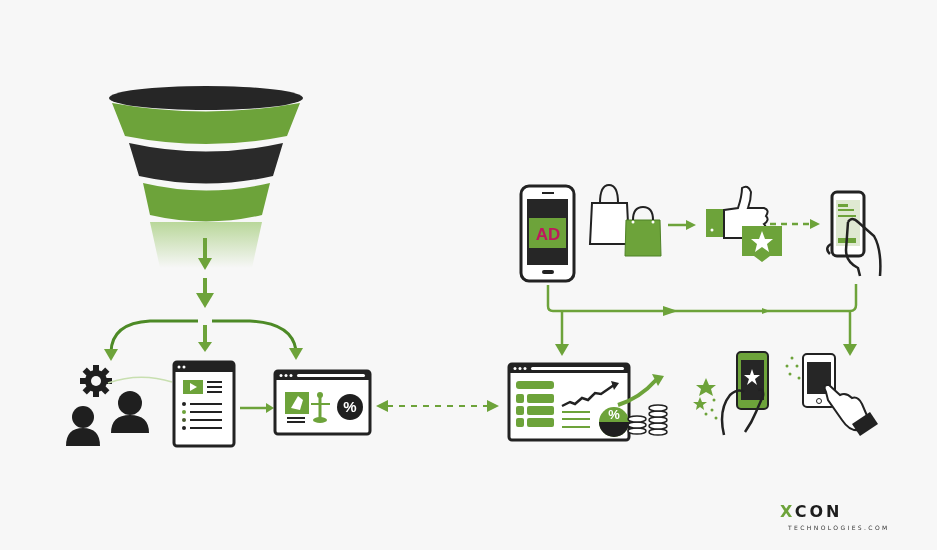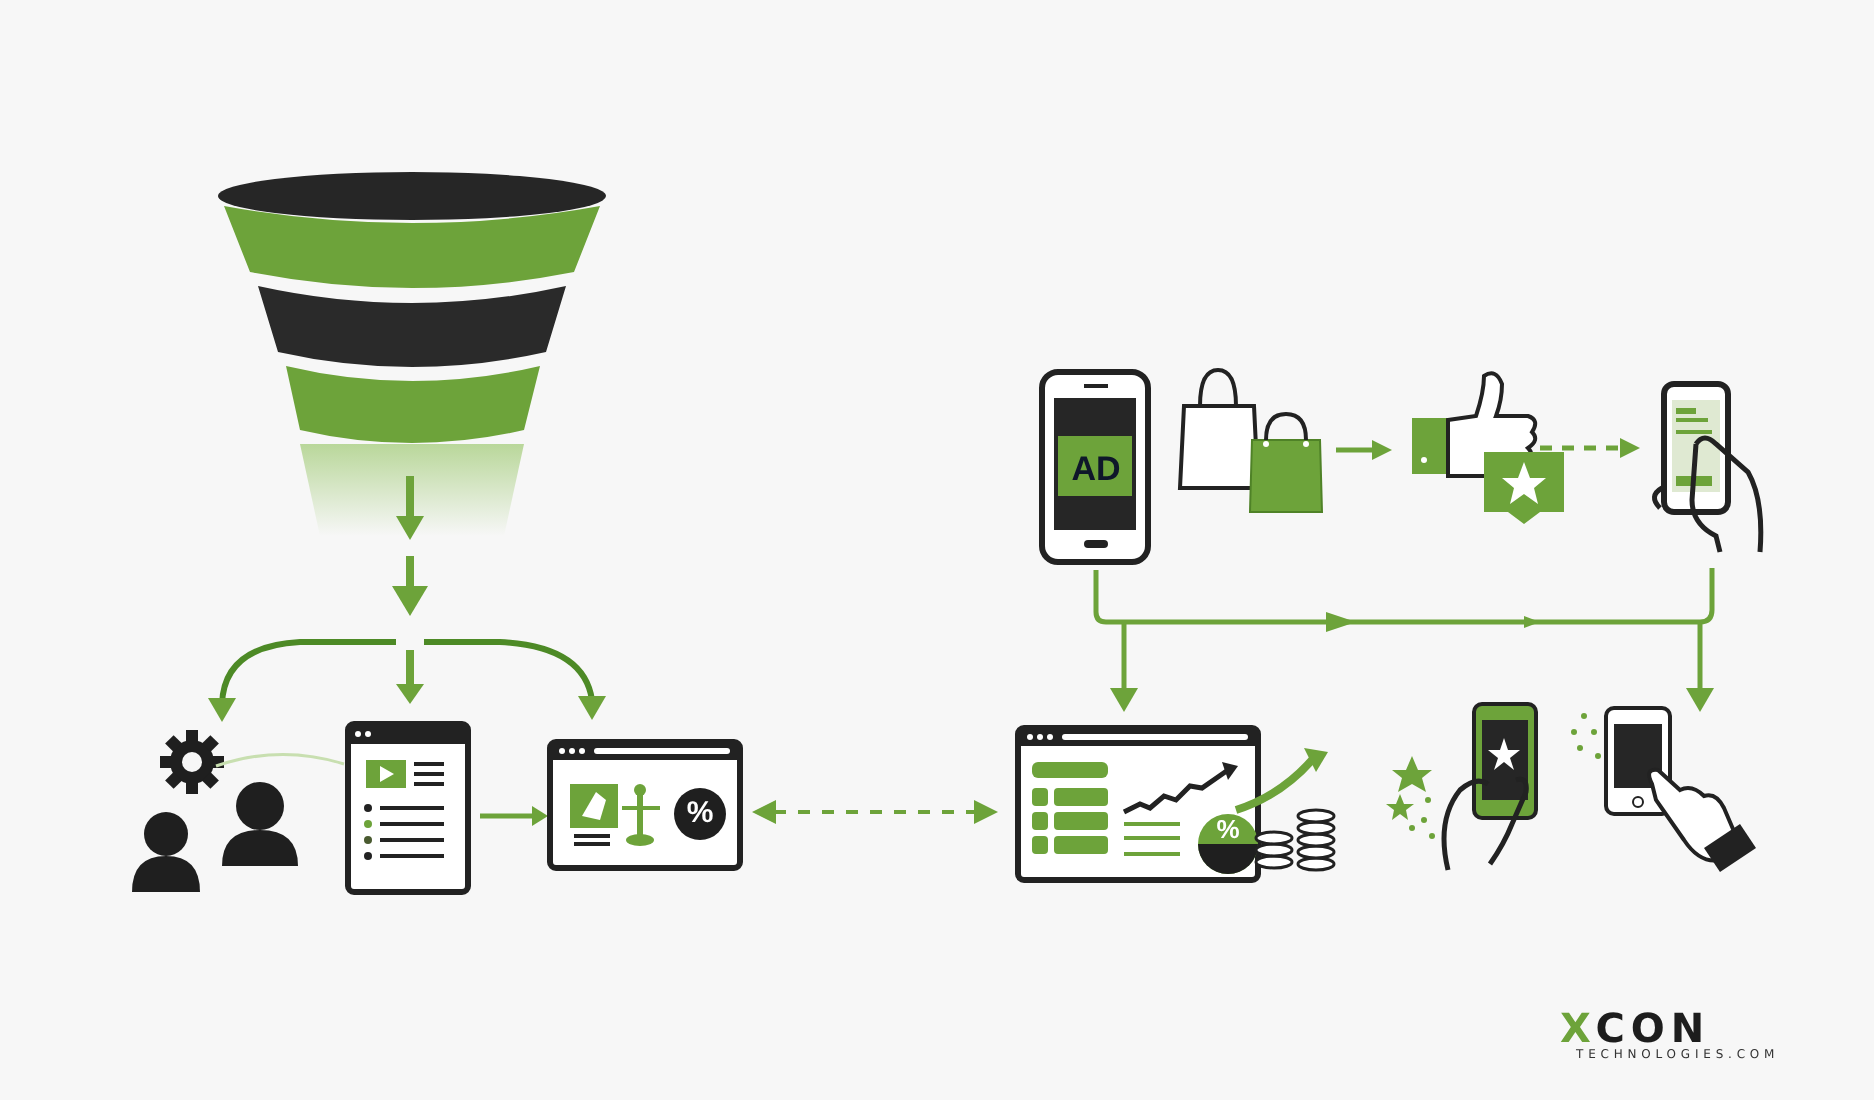--- a/index.html
+++ b/index.html
@@ -7,32 +7,32 @@
     width: 937px; height: 550px; overflow: hidden;
     background: #f7f7f7;
     font-family: "Liberation Sans", sans-serif;
     position: relative;
   }
   .stage { position: absolute; left: 0; top: 0; width: 937px; height: 550px; }
   .logo {
     position: absolute; left: 780px; top: 502px; width: 130px; height: 32px;
   }
   .logo-word {
-    position: absolute; left: 0; top: 0; font-size: 20px; font-weight: bold;
+    position: absolute; left: 0; top: 0; font-size: 16px; font-weight: bold;
     letter-spacing: 3px; color: #1d1d1d;
     font-family: "DejaVu Sans", sans-serif;
   }
   .logo-word .x { color: #6da33a; }
   .logo-sub {
     position: absolute; left: 8px; top: 22px; font-size: 6px; letter-spacing: 2.4px;
     color: #333; font-family: "DejaVu Sans", sans-serif;
   }
   .ad-label {
     position: absolute; left: 528px; top: 222px; width: 40px; height: 26px;
-    color: #0f172a; font-weight: bold; font-size: 17px; text-align: center; line-height: 26px;
+    color: #be185d; font-weight: bold; font-size: 17px; text-align: center; line-height: 26px;
     font-family: "Liberation Sans", sans-serif;
   }
   .pct-label {
     position: absolute; color: #fff; font-weight: bold; text-align: center;
     font-family: "Liberation Sans", sans-serif;
   }
 </style>
 </head>
 <body>
 

